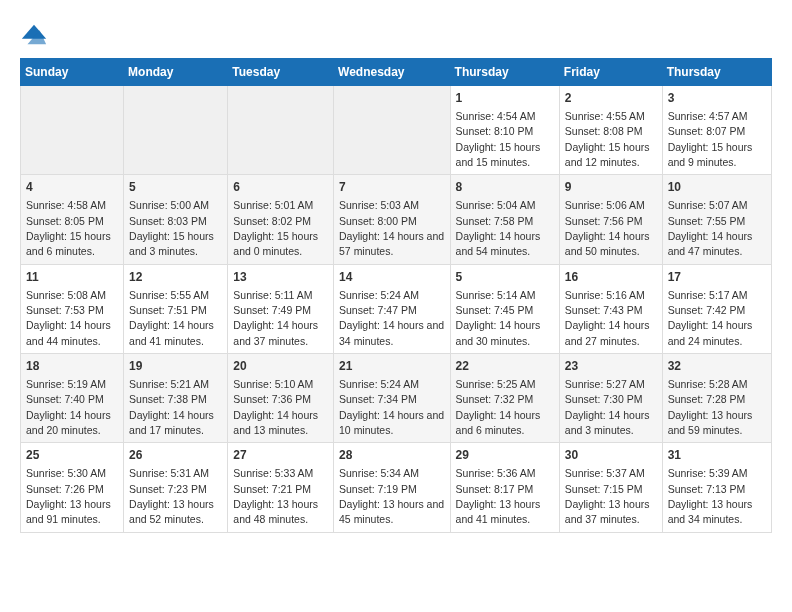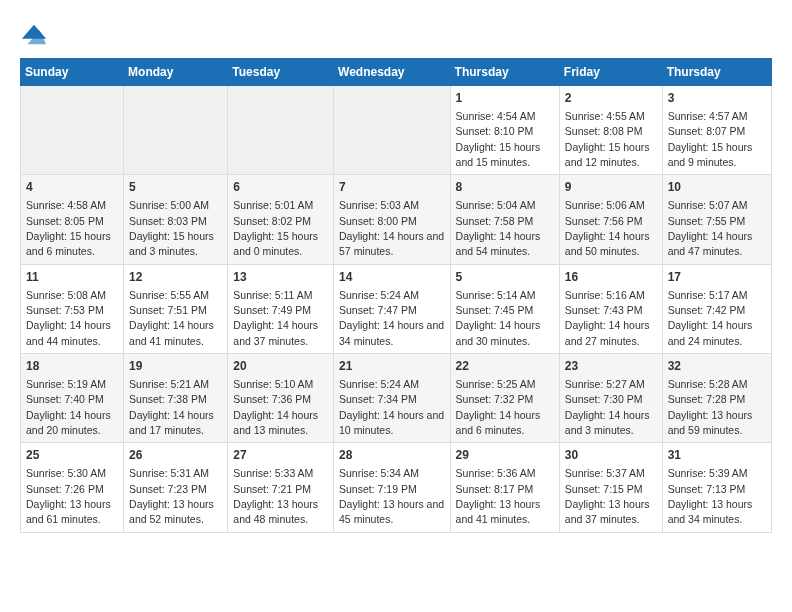--- a/index.html
+++ b/index.html
@@ -238,21 +238,21 @@
 <span class="day-info">Daylight: 14 hours and 3 minutes.</span></td>
         <td><span class="day-number">32</span>
 <span class="day-info">Sunrise: 5:28 AM</span><br>
 <span class="day-info">Sunset: 7:28 PM</span><br>
 <span class="day-info">Daylight: 13 hours and 59 minutes.</span></td>
       </tr>
       <tr>
         <td><span class="day-number">25</span>
 <span class="day-info">Sunrise: 5:30 AM</span><br>
 <span class="day-info">Sunset: 7:26 PM</span><br>
-<span class="day-info">Daylight: 13 hours and 61 minutes.</span></td>
+<span class="day-info">Daylight: 13 hours and 91 minutes.</span></td>
         <td><span class="day-number">26</span>
 <span class="day-info">Sunrise: 5:31 AM</span><br>
 <span class="day-info">Sunset: 7:23 PM</span><br>
 <span class="day-info">Daylight: 13 hours and 52 minutes.</span></td>
         <td><span class="day-number">27</span>
 <span class="day-info">Sunrise: 5:33 AM</span><br>
 <span class="day-info">Sunset: 7:21 PM</span><br>
 <span class="day-info">Daylight: 13 hours and 48 minutes.</span></td>
         <td><span class="day-number">28</span>
 <span class="day-info">Sunrise: 5:34 AM</span><br>

